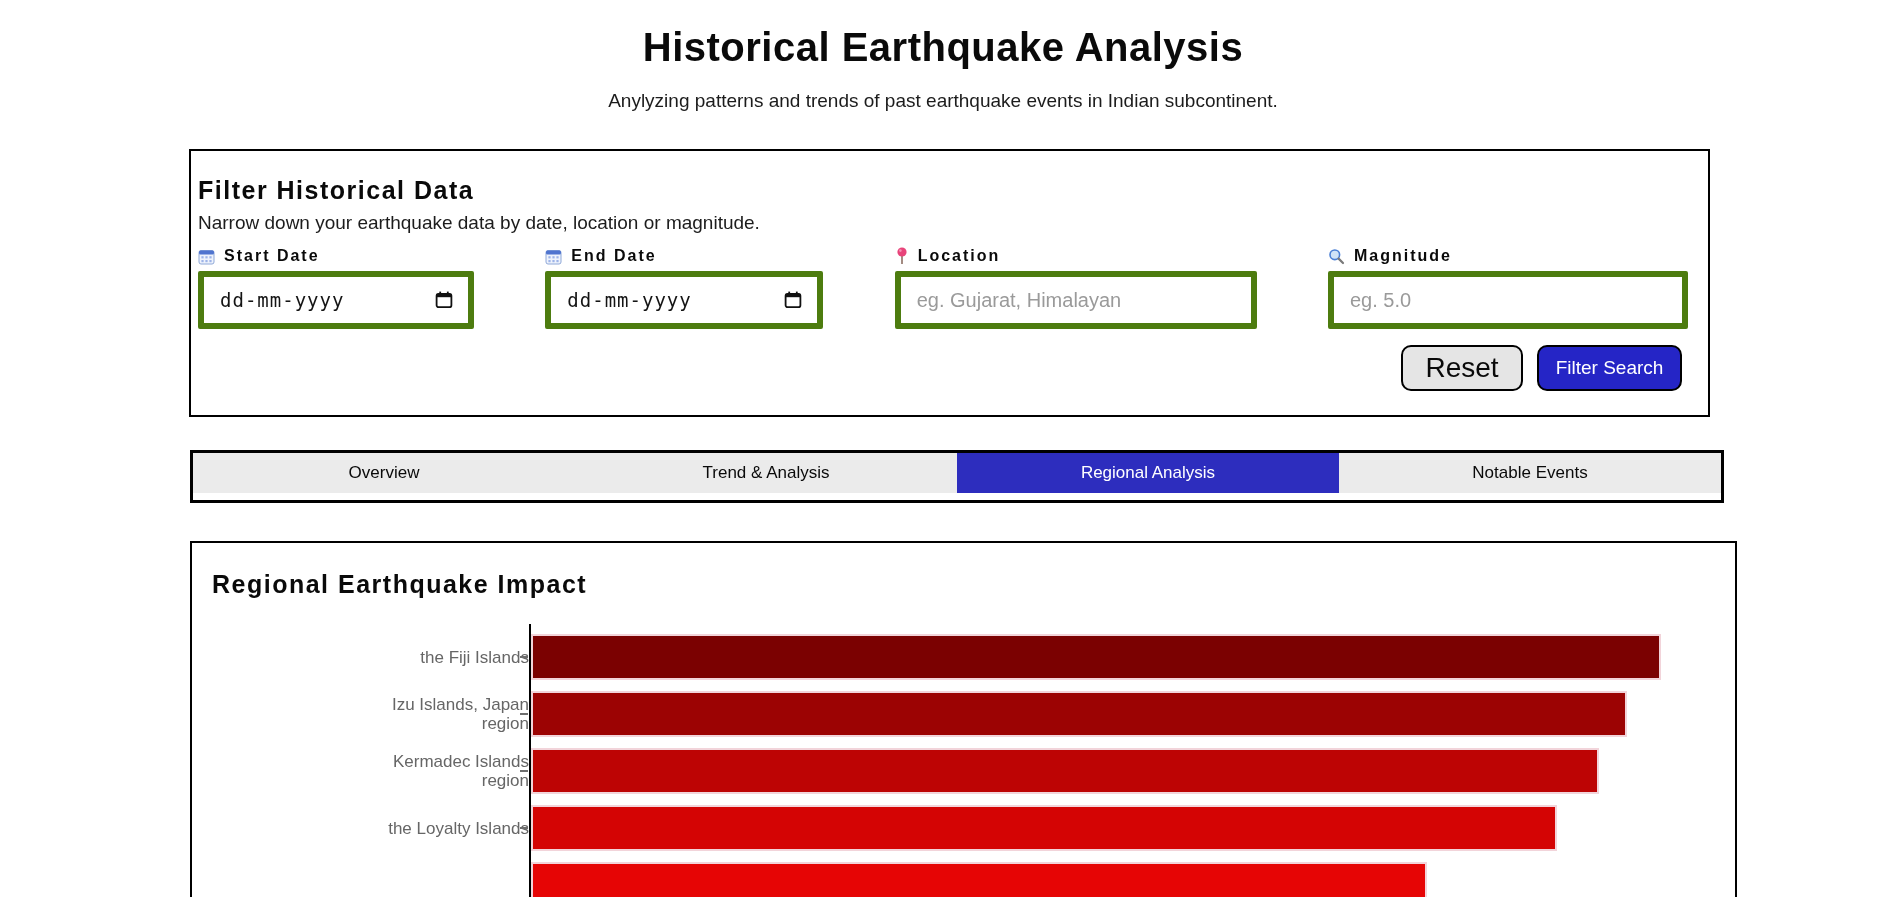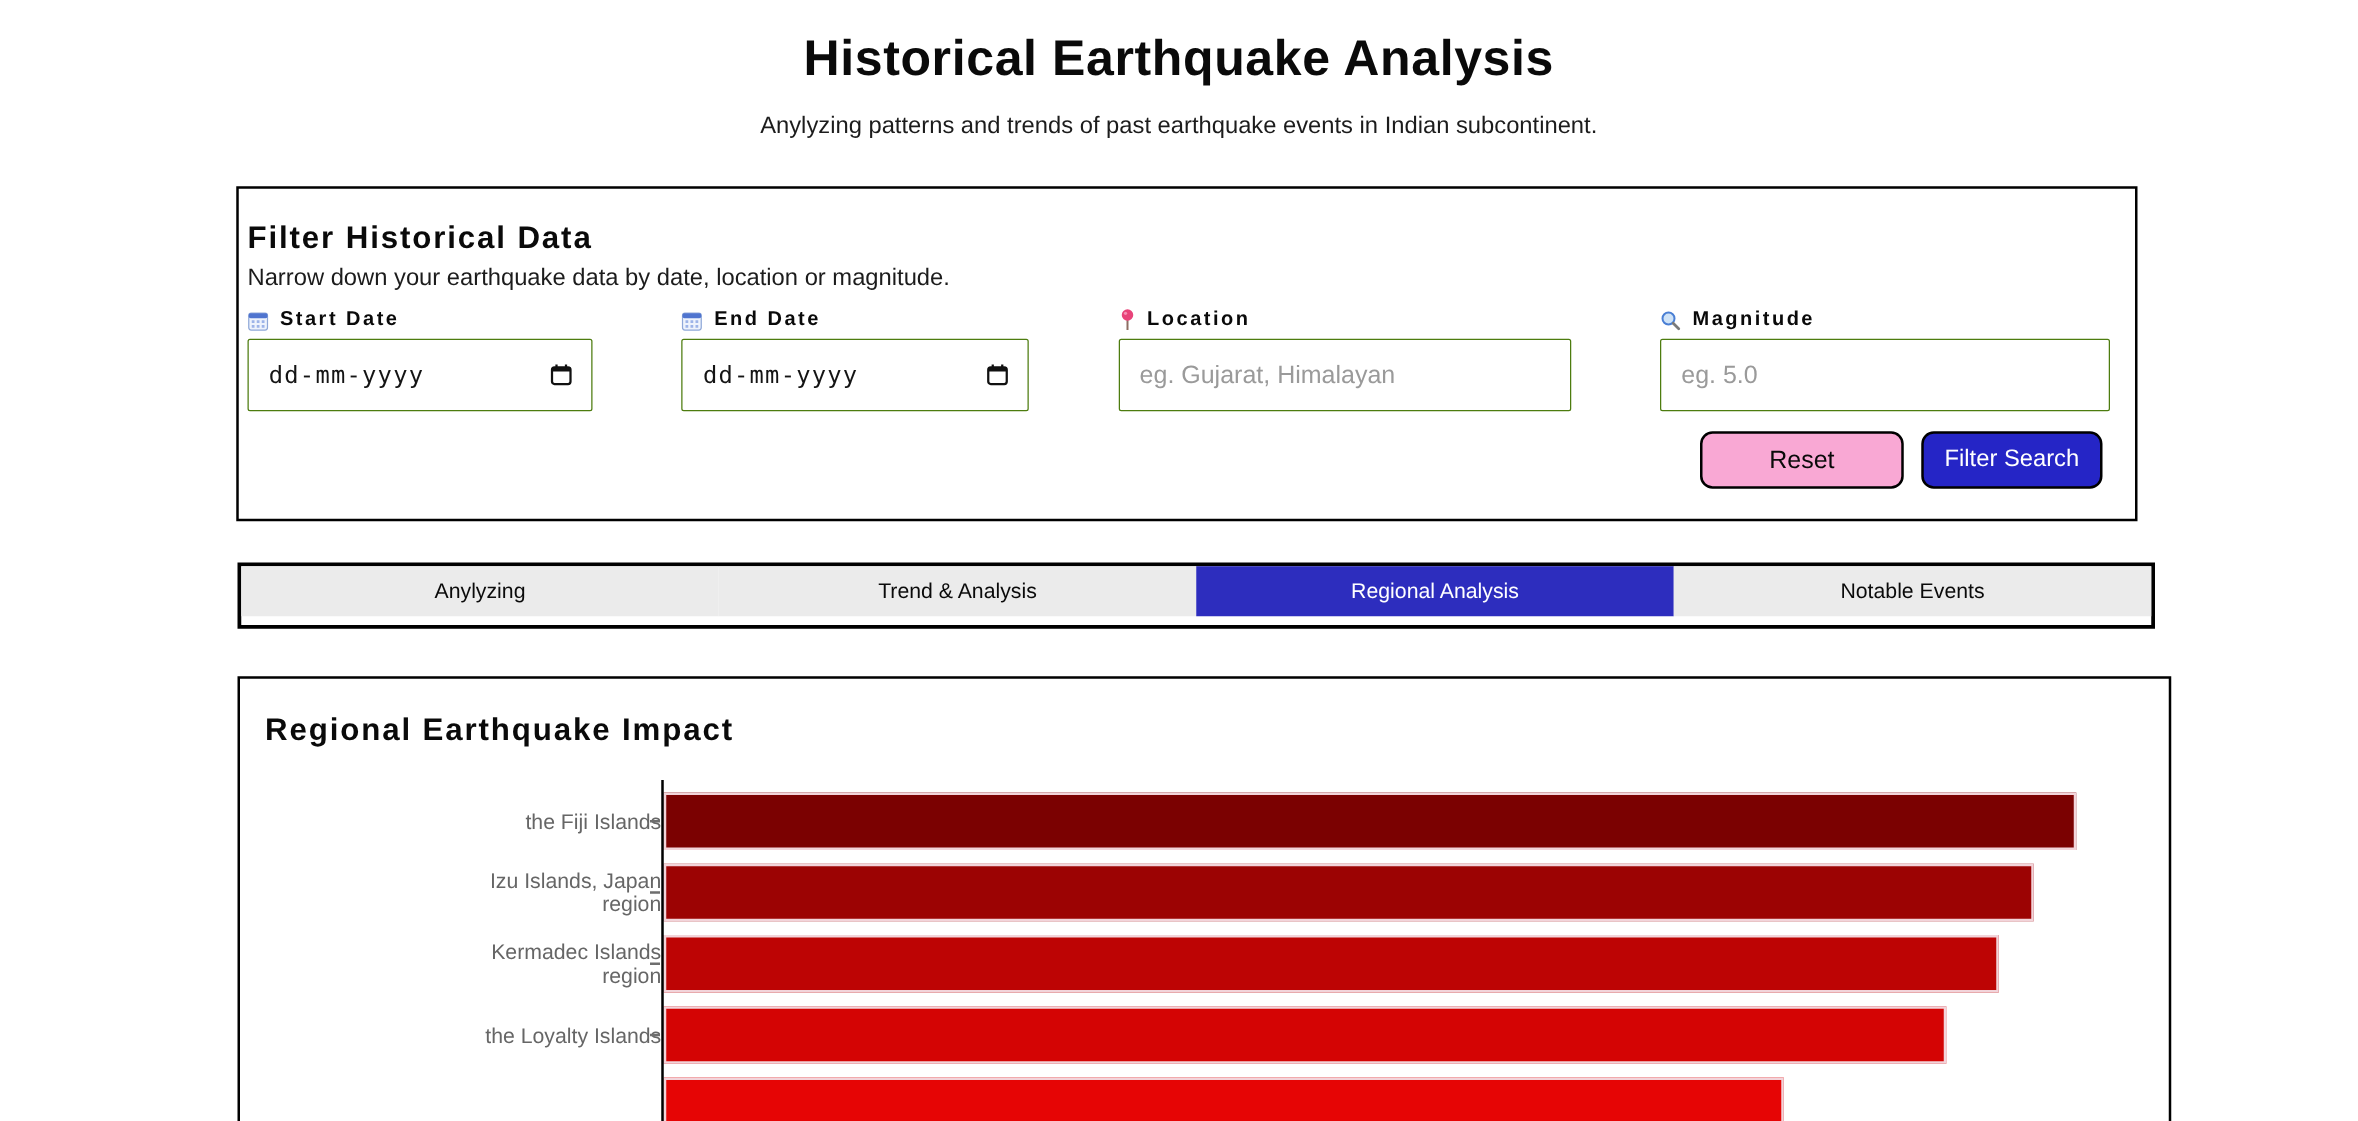--- a/index.html
+++ b/index.html
@@ -58,21 +58,21 @@
     display: flex; align-items: center; gap: 9px;
     font-size: 16px; font-weight: 700;
     letter-spacing: 2px;
     color: #0a0a0a;
     height: 20px;
   }
   .field-label svg { flex: 0 0 auto; }
   .input-box {
     margin-top: 5px;
     height: 58px;
-    border: 1px solid #4d7c0f;
+    border: 6px solid #4d7c0f;
     border-radius: 2px;
     background: #fff;
     display: flex; align-items: center;
     padding: 0 14px 0 16px;
   }
   .w-date1 { width: 276px; }
   .w-date2 { width: 278px; }
   .w-loc   { width: 362px; }
   .w-mag   { width: 360px; }
   .date-box { justify-content: space-between; cursor: default; }
@@ -97,23 +97,23 @@
   }
   .btn {
     height: 46px;
     border: 2px solid #000;
     border-radius: 10px;
     display: flex; align-items: center; justify-content: center;
     cursor: pointer;
     font-family: "Liberation Sans", sans-serif;
   }
   .btn-reset {
-    width: 163px;
-    background: #f9a8d4;
-    font-size: 20px; color: #0a0a0a;
+    width: 122px;
+    background: #e5e5e5;
+    font-size: 28px; color: #0a0a0a;
   }
   .btn-submit {
     width: 145px;
     background: #2525c6;
     font-size: 19px; color: #fff;
   }
   
   .tabs-bar {
     width: 1534px;
     margin: 33px 0 0 190px;
@@ -274,21 +274,21 @@
     </div>
 
     <div class="buttons-row">
       <button class="btn btn-reset">Reset</button>
       <button class="btn btn-submit">Filter Search</button>
     </div>
   </section>
 
   <nav class="tabs-bar">
     <div class="tabs-row">
-      <div class="tab">Anylyzing</div>
+      <div class="tab">Overview</div>
       <div class="tab">Trend &amp; Analysis</div>
       <div class="tab active">Regional Analysis</div>
       <div class="tab">Notable Events</div>
     </div>
   </nav>
 
   <section class="chart-card">
     <h2 class="card-heading">Regional Earthquake Impact</h2>
 
     <div class="chart-area">

